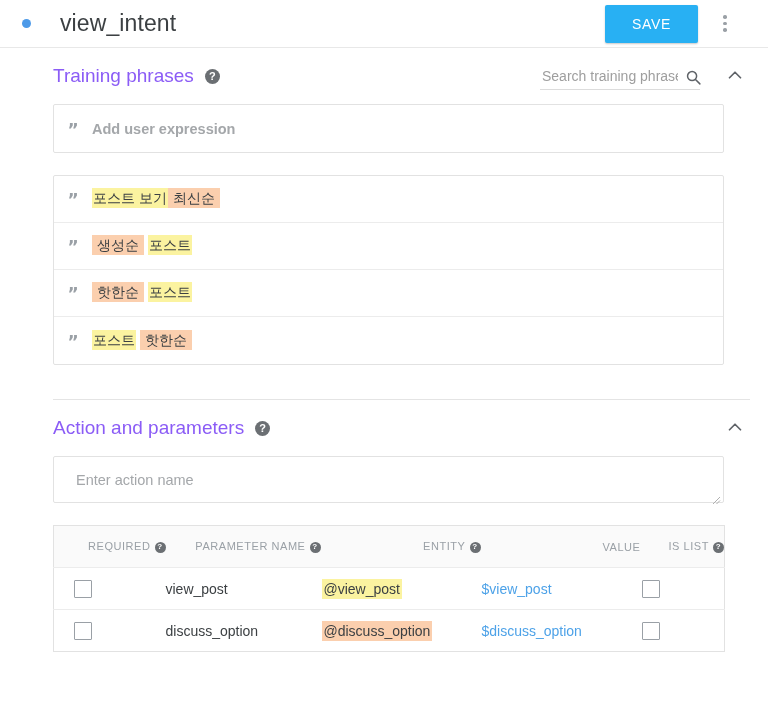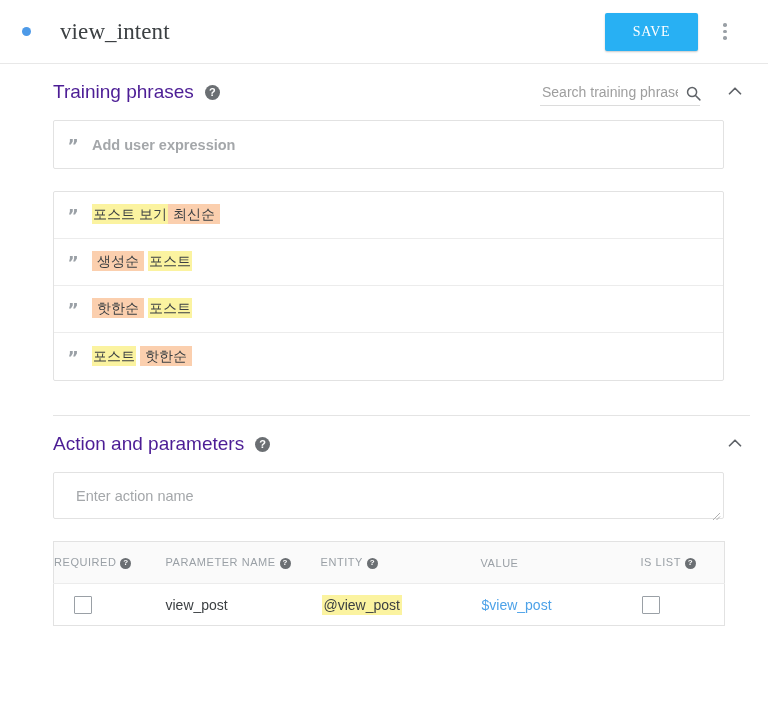--- a/index.html
+++ b/index.html
@@ -7,26 +7,25 @@
     margin: 0; padding: 0;
     width: 768px; height: 722px;
     background: #ffffff;
     font-family: "Liberation Sans", "DejaVu Sans", sans-serif;
     overflow: hidden;
   }
 
   
   .topbar {
     position: relative;
-    height: 64px;
+    height: 48px;
     border-bottom: 1px solid #e8e8e8;
     display: flex;
     align-items: center;
     padding: 0 26px 0 22px;
-    font-family: Liberation Serif, serif;
   }
   .intent-dot {
     width: 9px; height: 9px;
     border-radius: 50%;
     background: #4d9ae8;
     margin-right: 29px;
     flex: 0 0 auto;
   }
   .intent-title {
     font-size: 23px;
@@ -71,21 +70,21 @@
   
   .section { padding: 0 0 0 0; }
   .section-head {
     display: flex;
     align-items: center;
     padding: 0 20px 0 53px;
     height: 56px;
   }
   .section-title {
     font-size: 19px;
-    color: #4c1d95;
+    color: #8b5cf6;
     font-weight: 400;
   }
   .help-icon {
     display: inline-flex;
     align-items: center; justify-content: center;
     width: 15px; height: 15px;
     border-radius: 50%;
     background: #6b6f73;
     color: #ffffff;
     font-size: 11px;
@@ -217,21 +216,21 @@
     border-collapse: collapse;
     background: #fff;
     table-layout: fixed;
   }
   .params-table th {
     background: #fafafa;
     color: #9aa0a6;
     font-size: 11px;
     font-weight: 400;
     letter-spacing: .55px;
-    text-align: left;
+    text-align: right;
     height: 42px;
     padding: 0 0 0 0;
     border-bottom: 1px solid #ececec;
     white-space: nowrap;
     vertical-align: middle;
   }
   .params-table td {
     height: 42px;
     font-size: 14px;
     color: #3c4043;
@@ -361,15 +360,26 @@
           <td class="col-req">
             <span class="cb"></span>
           </td>
           <td class="col-name">view_post</td>
           <td class="col-ent"><span class="ent-yellow">@view_post</span></td>
           <td class="col-val"><span class="val-link">$view_post</span></td>
           <td class="col-list">
             <span class="cb"></span>
           </td>
         </tr>
+        <tr>
+          <td class="col-req">
+            <span class="cb"></span>
+          </td>
+          <td class="col-name">discuss_option</td>
+          <td class="col-ent"><span class="ent-orange">@discuss_option</span></td>
+          <td class="col-val"><span class="val-link">$discuss_option</span></td>
+          <td class="col-list">
+            <span class="cb"></span>
+          </td>
+        </tr>
       </tbody>
   </table>
 </div>
 
 </body></html>

